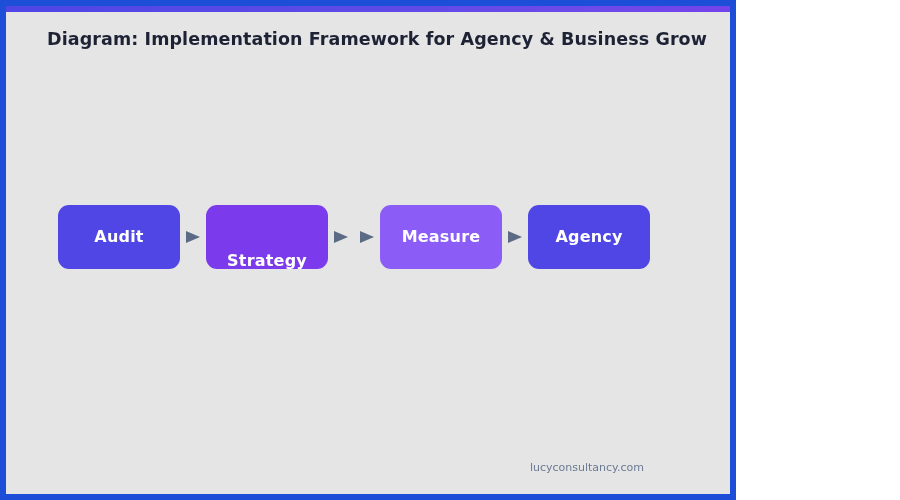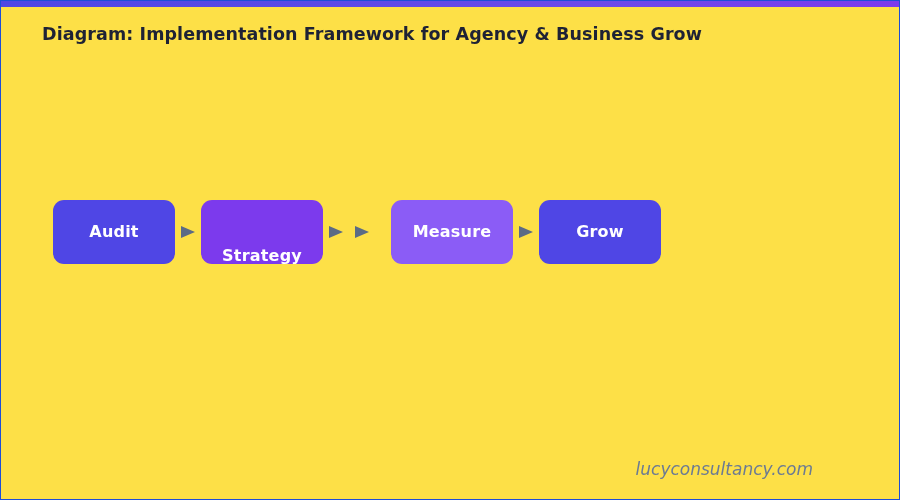--- a/index.html
+++ b/index.html
@@ -9,25 +9,25 @@
   }
   body {
     width: 900px;
     height: 500px;
     overflow: hidden;
     font-family: "DejaVu Sans", "Liberation Sans", sans-serif;
   }
 
   .slide {
     position: relative;
-    width: 900px;
+    width: 736px;
     height: 500px;
     box-sizing: border-box;
-    background: #fde047;
-    border: 1px solid #1d4ed8;
+    background: #e5e5e5;
+    border: 6px solid #1d4ed8;
     overflow: hidden;
   }
 
   
   .accent-bar {
     position: absolute;
     top: 0;
     left: 0;
     width: 900px;
     height: 6px;
@@ -87,24 +87,23 @@
     align-items: center;
     justify-content: center;
   }
   .arrow svg { display: block; }
 
   
   .footer {
     position: absolute;
     right: 86px;
     bottom: 20px;
-    font-size: 17px;
+    font-size: 11px;
     color: #6b7a93;
     white-space: nowrap;
-    font-style: italic;
   }
 </style>
 </head>
 <body>
 
 <div class="slide">
 
   <div class="accent-bar"></div>
 
   <div class="title">Diagram: Implementation Framework for Agency &amp; Business Grow</div>
@@ -124,28 +123,28 @@
       <div class="arrow">
         <svg width="18" height="18" viewBox="0 0 18 18" aria-hidden="true">
           <polygon points="2,3 16,9 2,15" fill="#5b6b85"></polygon>
         </svg>
       </div>
       <div class="arrow">
         <svg width="18" height="18" viewBox="0 0 18 18" aria-hidden="true">
           <polygon points="2,3 16,9 2,15" fill="#5b6b85"></polygon>
         </svg>
       </div>
-      <div class="node" style="background: rgb(139, 92, 246); width: 122px; margin-left: 16px;">
+      <div class="node" style="background: rgb(139, 92, 246); width: 122px;">
         <span class="node-label">Measure</span>
       </div>
       <div class="arrow">
         <svg width="18" height="18" viewBox="0 0 18 18" aria-hidden="true">
           <polygon points="2,3 16,9 2,15" fill="#5b6b85"></polygon>
         </svg>
       </div>
       <div class="node" style="background: rgb(79, 70, 229); width: 122px;">
-        <span class="node-label">Grow</span>
+        <span class="node-label">Agency</span>
       </div>
     </div>
 
   <div class="footer">lucyconsultancy.com</div>
 
 </div>
 
 </body></html>

